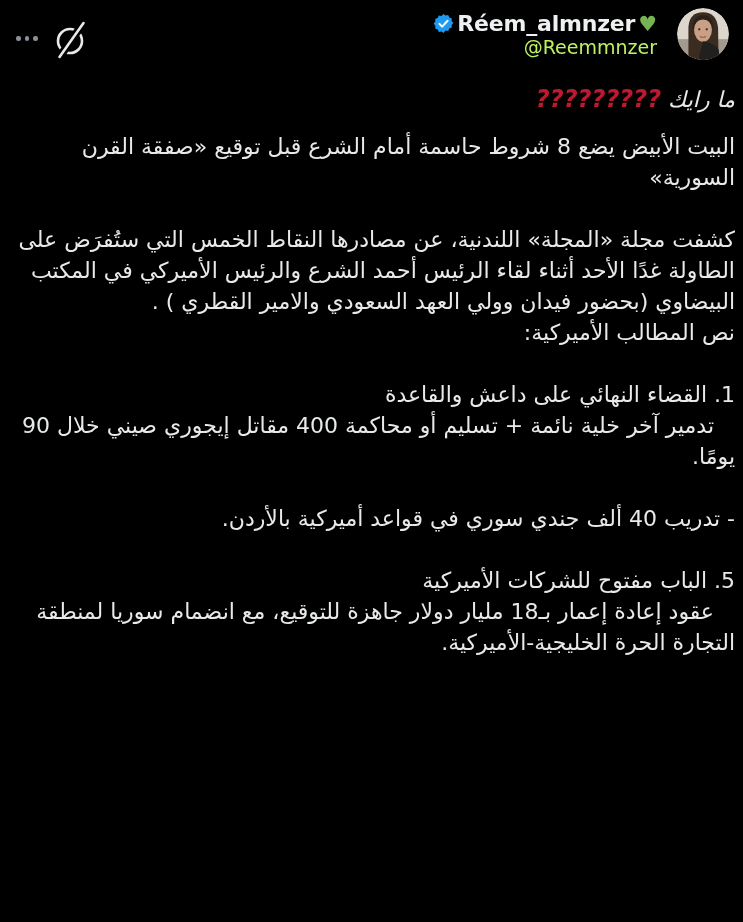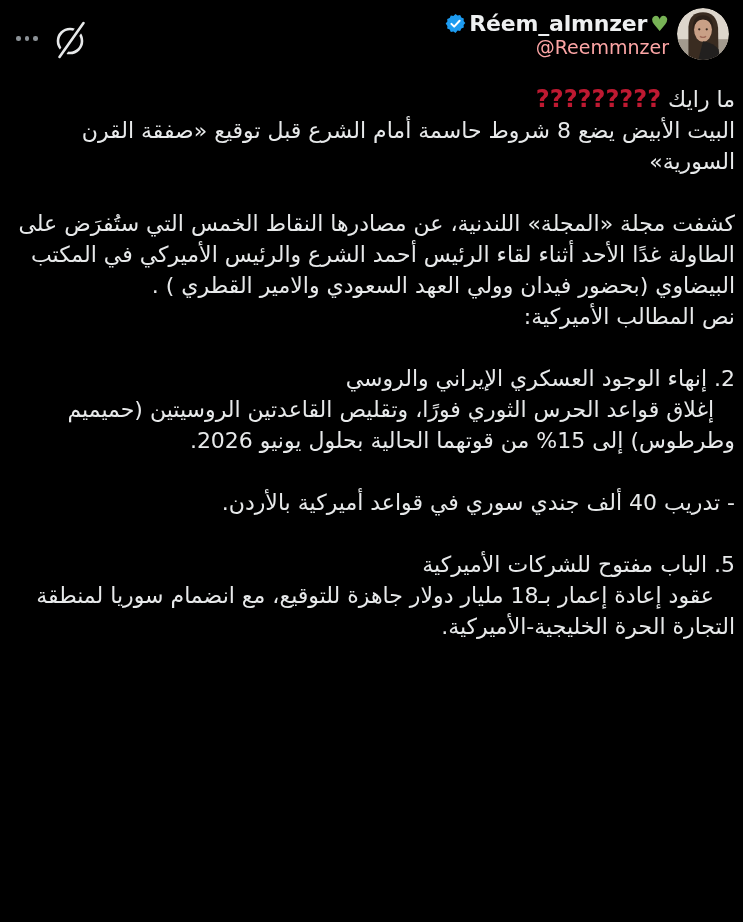--- a/index.html
+++ b/index.html
@@ -12,35 +12,35 @@
   }
   
   .header{
     display:flex;justify-content:space-between;align-items:flex-start;
     padding:8px 14px 0 16px;height:64px;
   }
   .left-icons{display:flex;align-items:flex-start;gap:14px;padding-top:6px;}
   .dots{display:flex;gap:4px;margin-top:22px;cursor:pointer;}
   .dot{width:4.5px;height:4.5px;border-radius:50%;background:#8b9196;}
   .grok-btn{cursor:pointer;margin-top:2px;}
-  .user{display:flex;align-items:flex-start;gap:8px;text-align:right;}
+  .user{display:flex;align-items:flex-start;gap:20px;text-align:right;}
   .name-col{display:flex;flex-direction:column;align-items:flex-end;padding-top:3px;}
   .name-row{display:flex;align-items:center;gap:3px;}
   .display-name{font-size:22px;font-weight:700;color:#eef0f1;letter-spacing:-0.2px;}
   .heart{color:#77b255;font-size:21px;line-height:1;font-weight:700;transform:translateY(1px);}
-  .handle{font-size:19px;color:#fca5a5;margin-top:0px;}
+  .handle{font-size:19px;color:#bef264;margin-top:0px;}
   .avatar{width:52px;height:52px;border-radius:50%;overflow:hidden;flex:0 0 auto;cursor:pointer;}
   
   .tweet{
     direction:rtl;text-align:right;
     color:#e7e9ea;font-size:22px;line-height:31px;
     padding:12px 8px 0 8px;
   }
   .tweet p{margin:0 0 31px 0;white-space:pre-wrap;}
-  .tweet p.tight{margin-bottom:0;}
+  .tweet p.tight{margin-bottom:16px;font-style:italic;}
   .qm{
     color:#be1931;font-weight:700;font-size:24px;
     letter-spacing:10px;
   }
 </style>
 </head>
 <body>
 
 <div class="header">
 
@@ -96,18 +96,18 @@
       </svg>
     </div>
   </div>
 </div>
 
 <div class="tweet" dir="rtl">
   <p class="tight"><span>ما رايك </span><span class="qm">?????????</span></p>
   <p>البيت الأبيض يضع 8 شروط حاسمة أمام الشرع قبل توقيع «صفقة القرن السورية»</p>
   <p>كشفت مجلة «المجلة» اللندنية، عن مصادرها النقاط الخمس التي ستُفرَض على الطاولة غدًا الأحد أثناء لقاء الرئيس أحمد الشرع والرئيس الأميركي في المكتب البيضاوي (بحضور فيدان وولي العهد السعودي والامير القطري ) .
 نص المطالب الأميركية:</p>
-  <p>2. إنهاء الوجود العسكري الإيراني والروسي
-   إغلاق قواعد الحرس الثوري فورًا، وتقليص القاعدتين الروسيتين (حميميم وطرطوس) إلى 15% من قوتهما الحالية بحلول يونيو 2026.</p>
+  <p>1. القضاء النهائي على داعش والقاعدة
+   تدمير آخر خلية نائمة + تسليم أو محاكمة 400 مقاتل إيجوري صيني خلال 90 يومًا.</p>
   <p>- تدريب 40 ألف جندي سوري في قواعد أميركية بالأردن.</p>
   <p>5. الباب مفتوح للشركات الأميركية
    عقود إعادة إعمار بـ18 مليار دولار جاهزة للتوقيع، مع انضمام سوريا لمنطقة التجارة الحرة الخليجية-الأميركية.</p>
 </div>
 
 </body></html>

